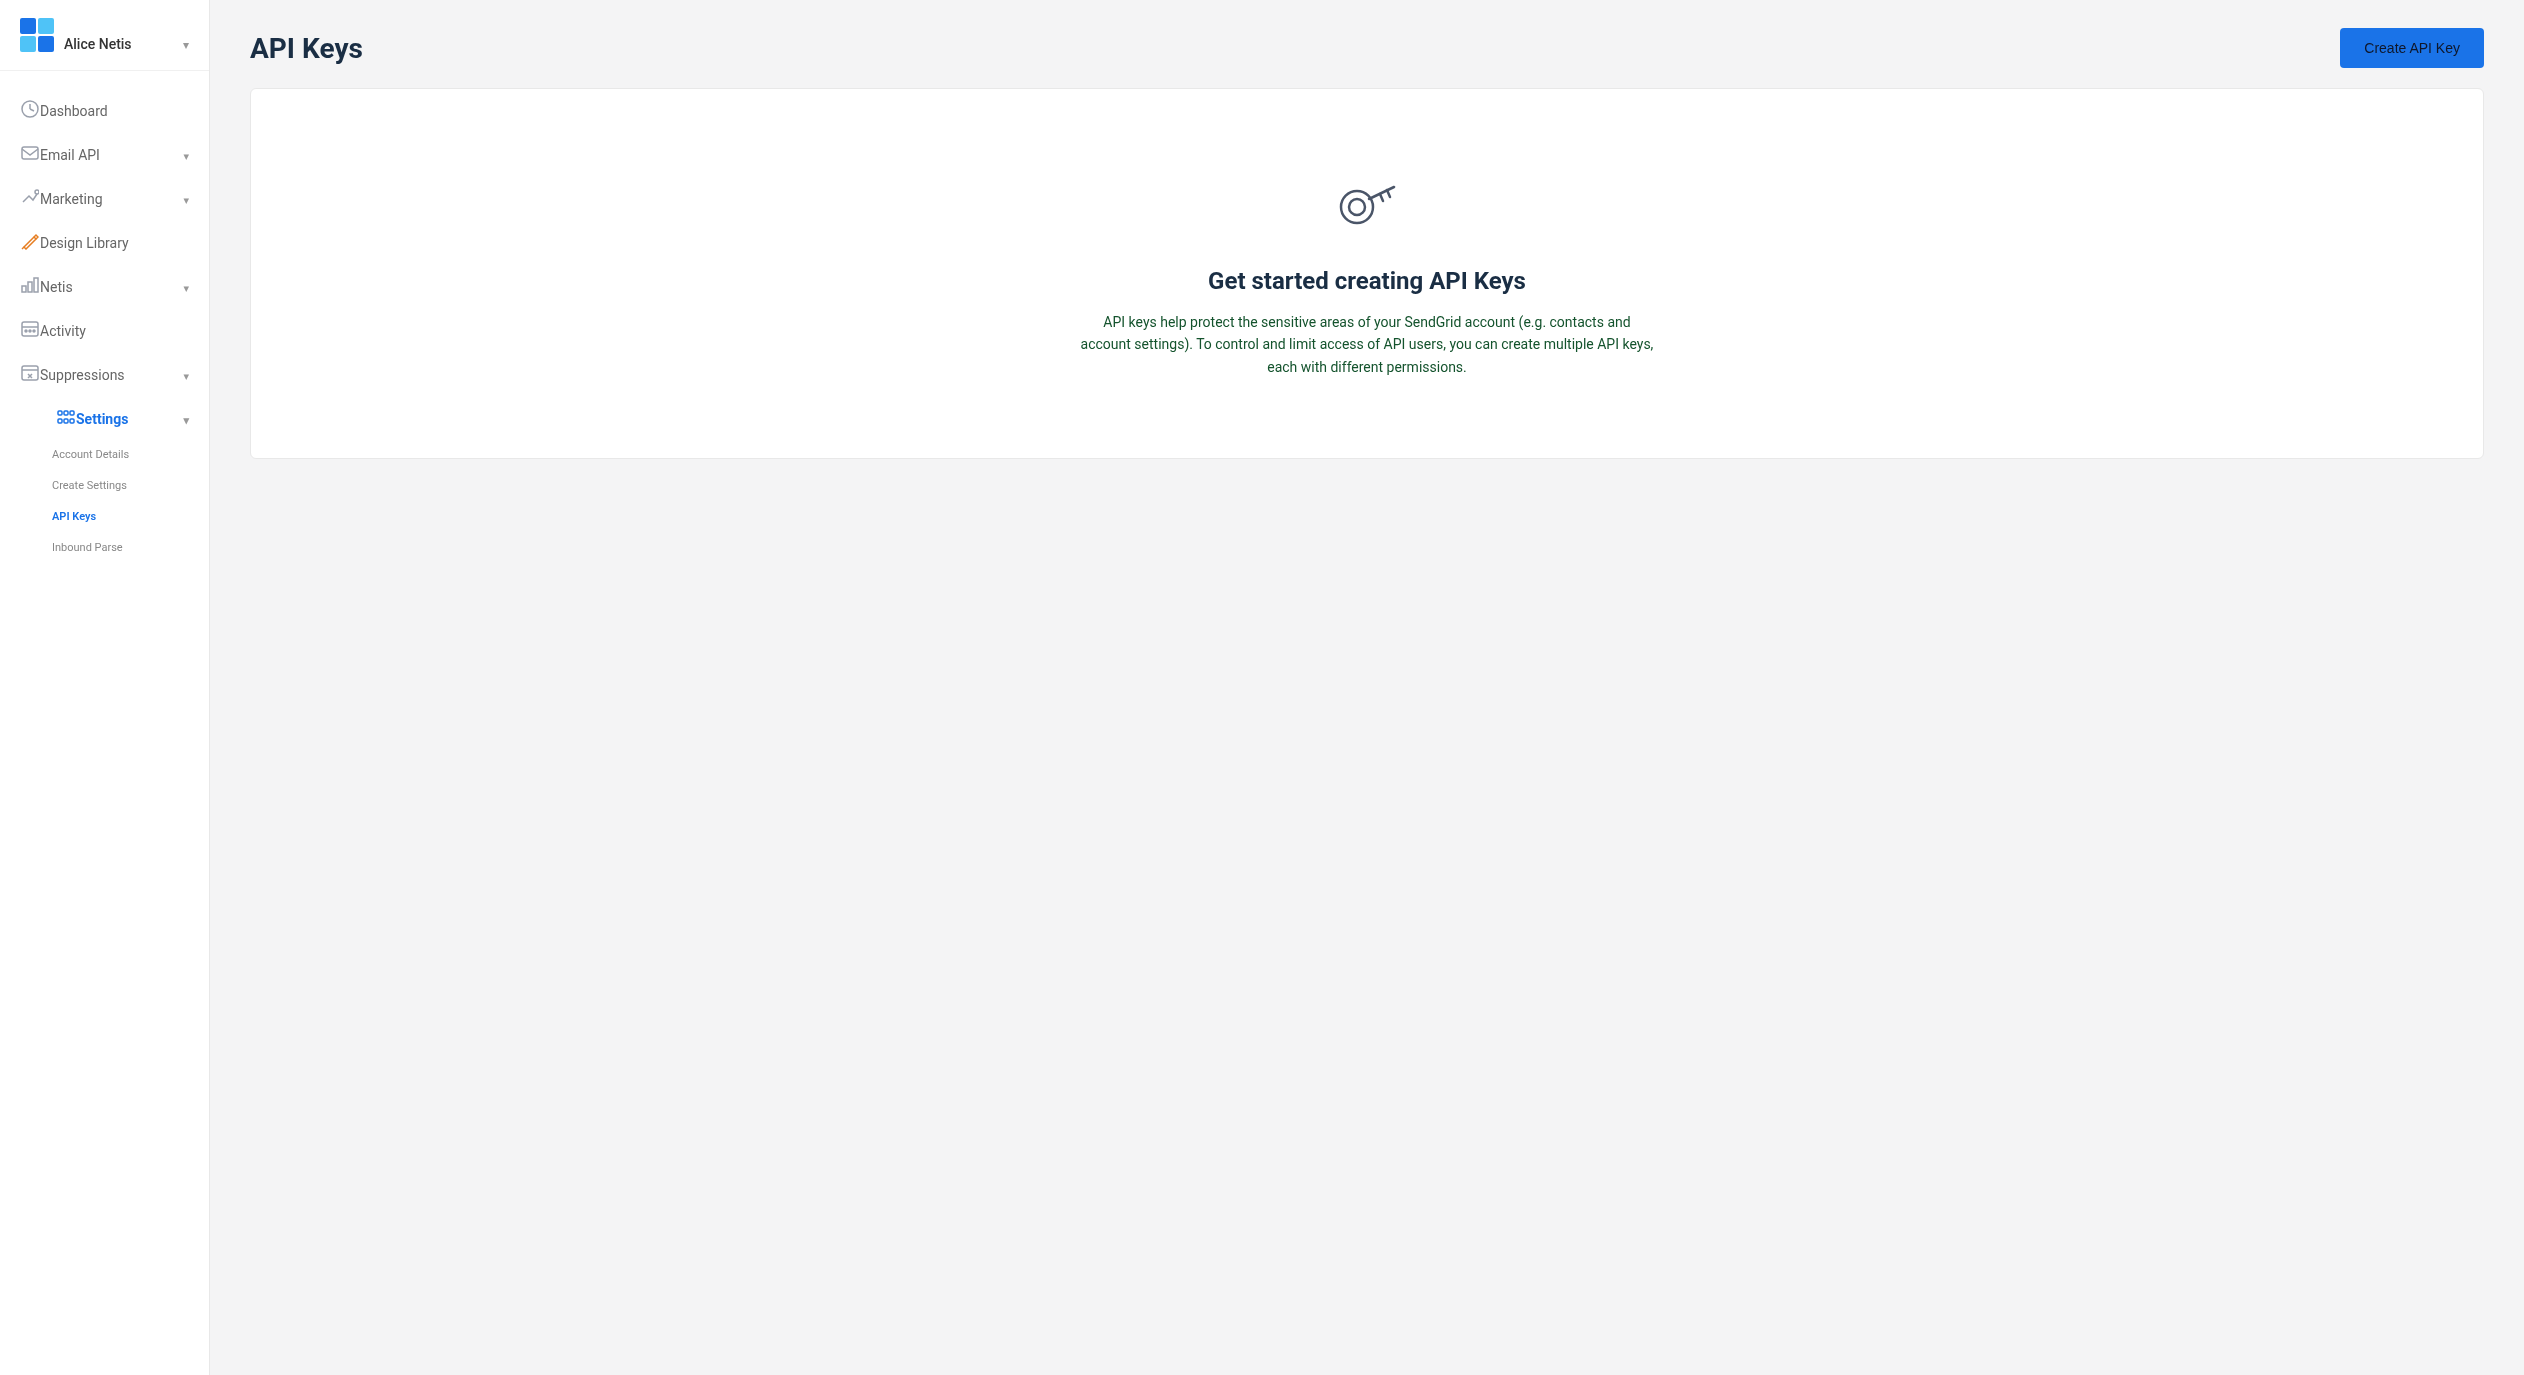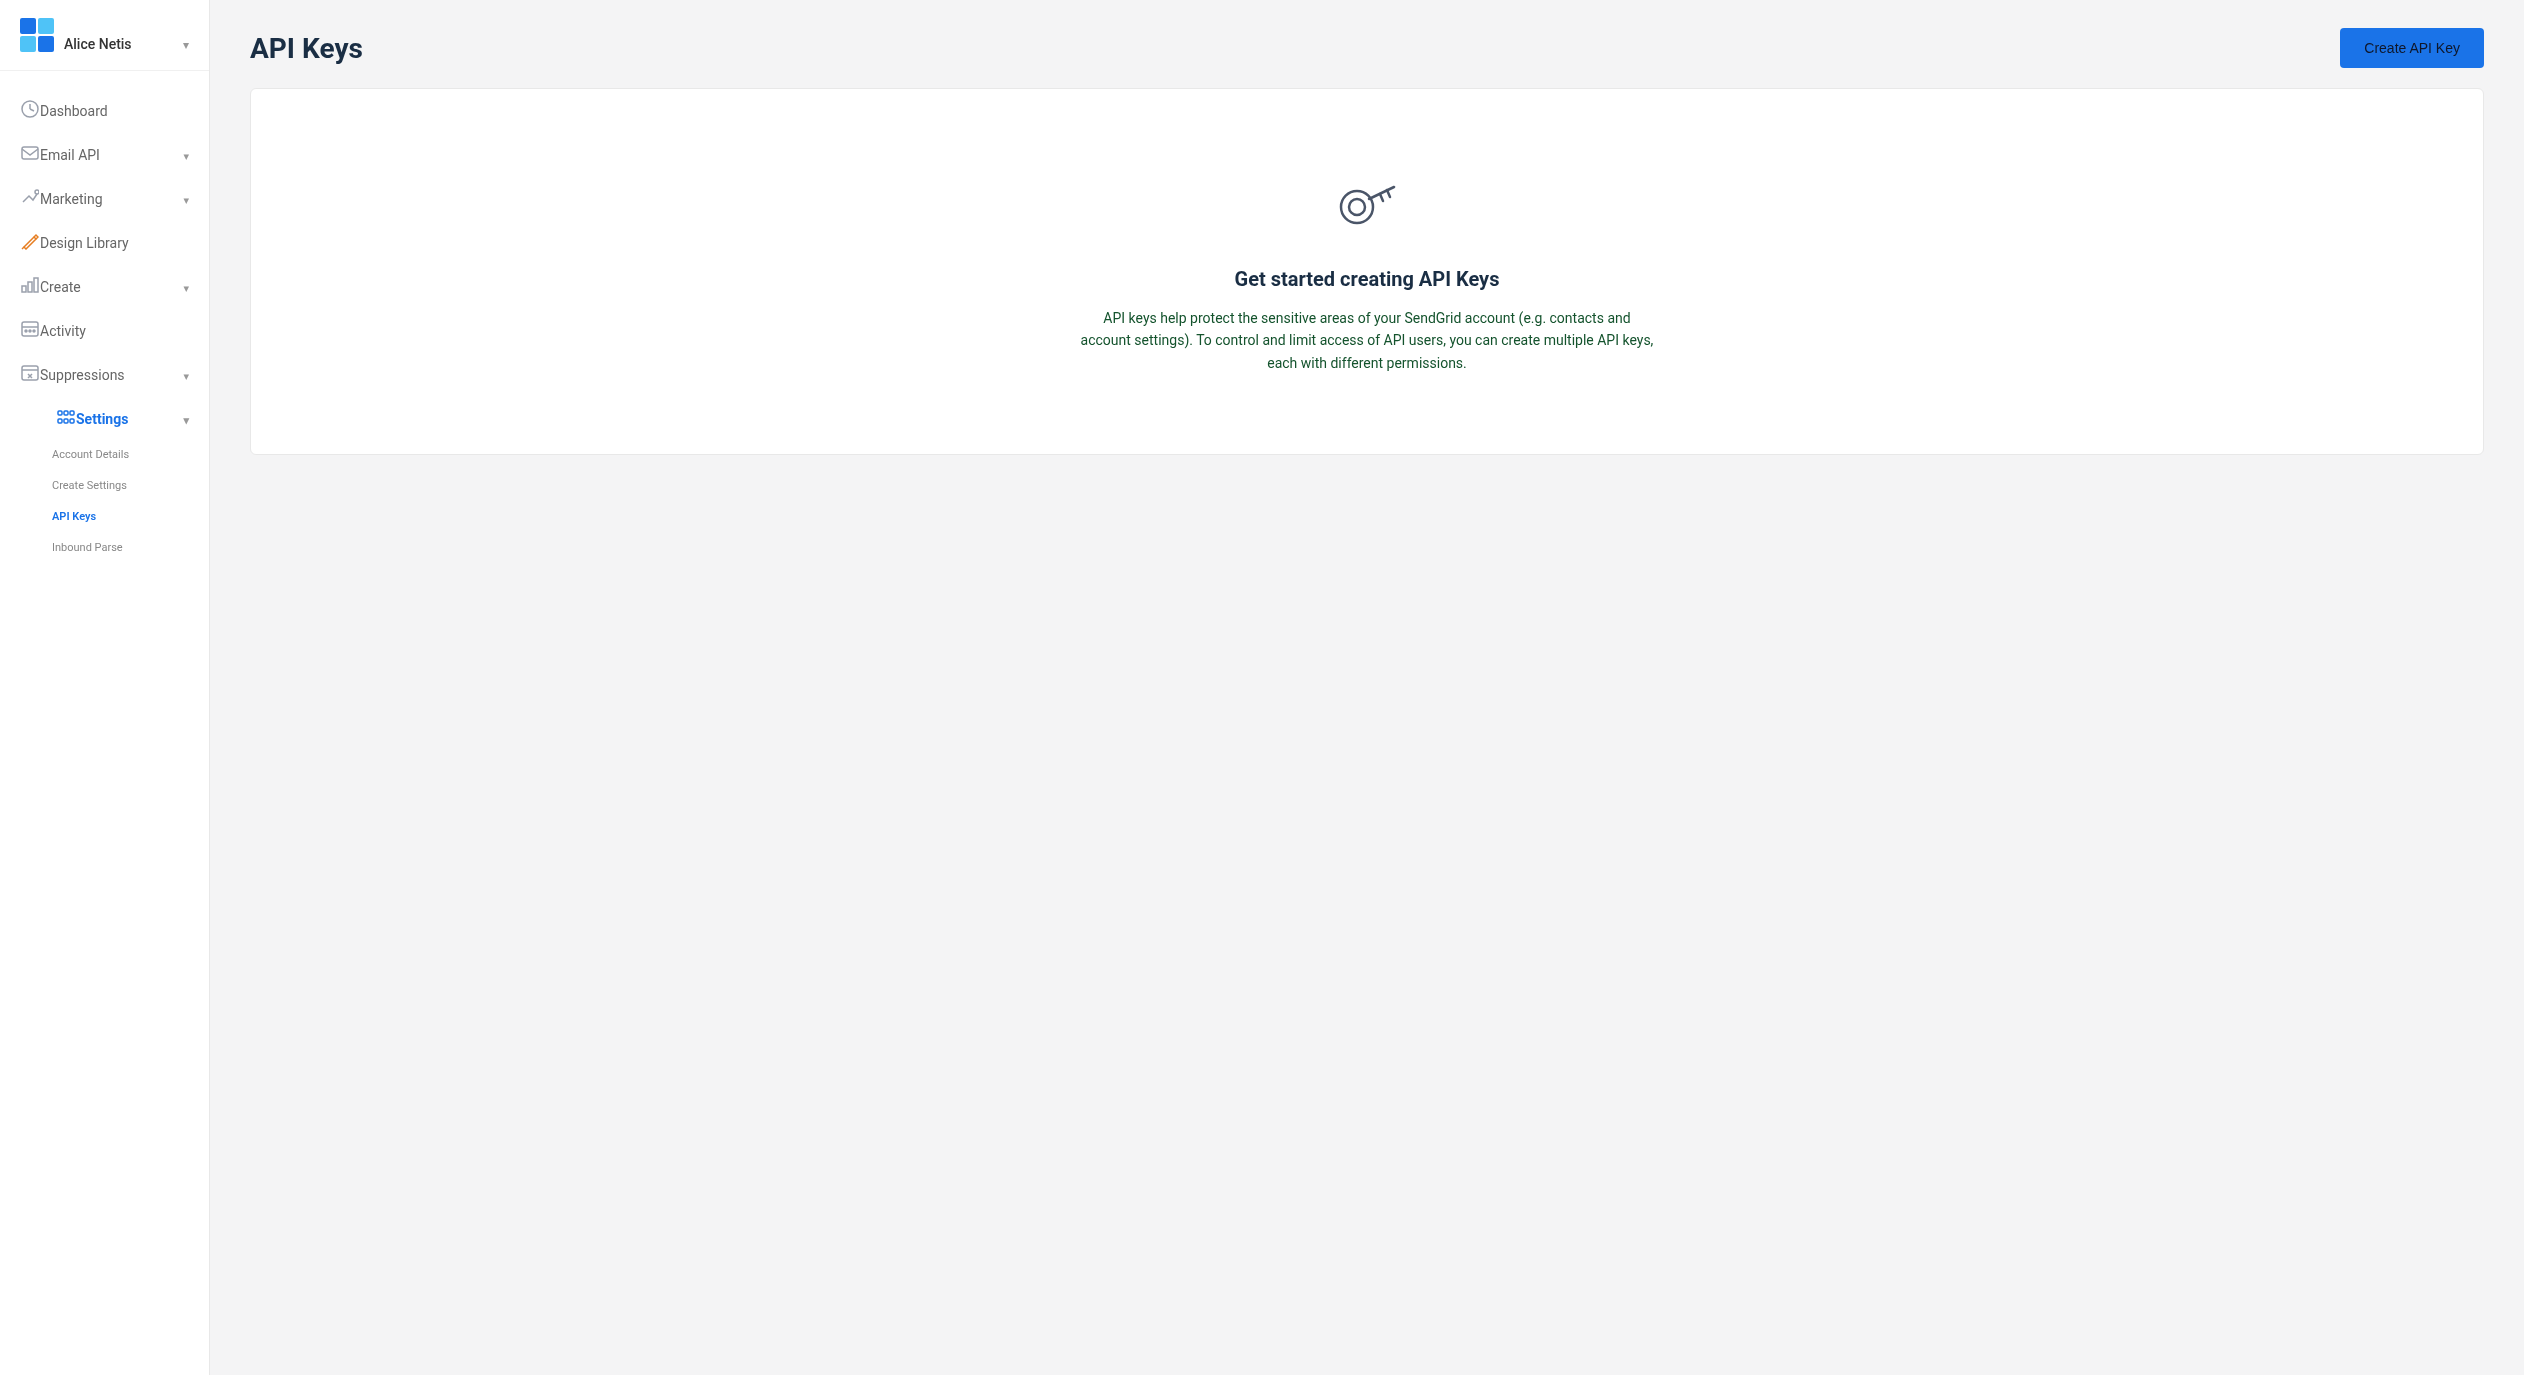--- a/index.html
+++ b/index.html
@@ -170,21 +170,21 @@
 
     .key-icon-wrapper svg {
       width: 70px;
       height: 70px;
       stroke: #4a5568;
       fill: none;
       stroke-width: 1.5;
     }
 
     .empty-title {
-      font-size: 20px;
+      font-size: 24px;
       font-weight: 700;
       color: #1a2e44;
       margin-bottom: 16px;
     }
 
     .empty-description {
       font-size: 14px;
       color: #14532d;
       max-width: 580px;
       line-height: 1.6;
@@ -264,21 +264,21 @@
     </div>
 
     <div class="nav-item">
       <span class="nav-icon icon-stats">
         <svg width="18" height="18" viewBox="0 0 18 18" fill="none" stroke="currentColor" stroke-width="1.5">
           <rect x="1" y="10" width="4" height="6"></rect>
           <rect x="7" y="6" width="4" height="10"></rect>
           <rect x="13" y="2" width="4" height="14"></rect>
         </svg>
       </span>
-      <span class="nav-label">Create</span>
+      <span class="nav-label">Netis</span>
       <span class="nav-chevron">▾</span>
     </div>
 
     <div class="nav-item">
       <span class="nav-icon icon-activity">
         <svg width="18" height="18" viewBox="0 0 18 18" fill="none" stroke="currentColor" stroke-width="1.5">
           <rect x="1" y="2" width="16" height="14" rx="2"></rect>
           <path d="M1 7 L17 7"></path>
           <circle cx="5" cy="11" r="1" fill="currentColor"></circle>
           <circle cx="9" cy="11" r="1" fill="currentColor"></circle>

